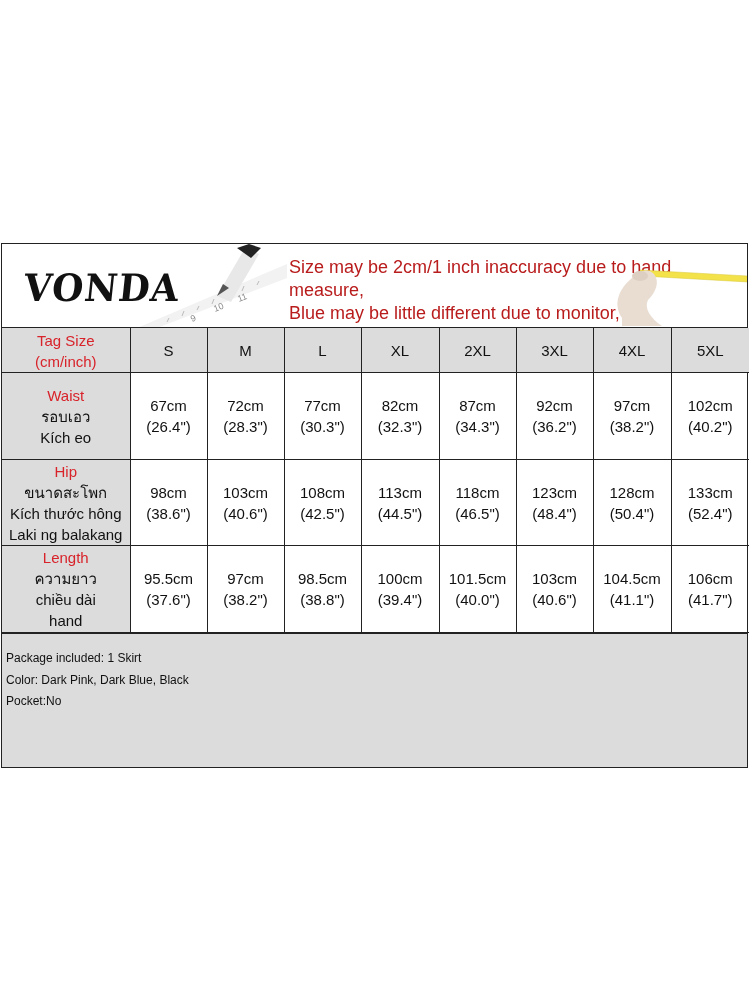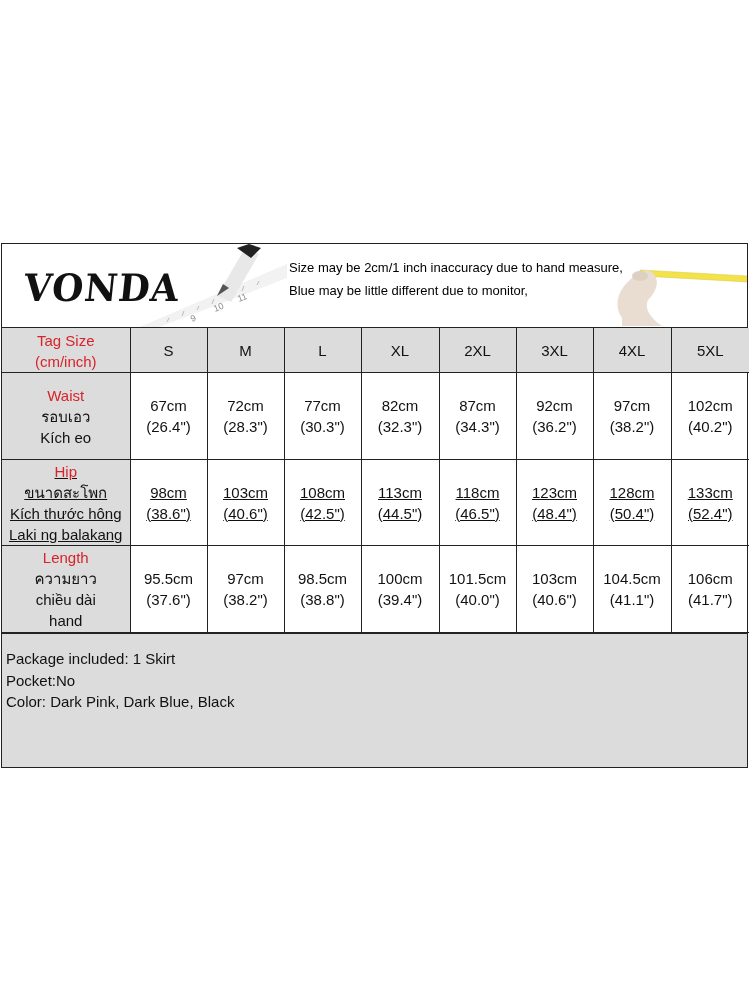--- a/index.html
+++ b/index.html
@@ -34,22 +34,22 @@
       transform: skewX(-6deg) scaleY(1.05);
     }
     .pencil-art {
       position: absolute;
       left: 135px; top: 0;
       width: 150px; height: 84px;
     }
     .notice {
       position: absolute;
       left: 287px; top: 12px;
-      color: #000000;
-      font-size: 13px;
+      color: #b91c1c;
+      font-size: 18px;
       line-height: 23px;
     }
     .hand-art {
       position: absolute;
       left: 600px; top: 4px;
       width: 146px; height: 78px;
     }
     table.size-table {
       width: 100%;
       border-collapse: collapse;
@@ -63,29 +63,29 @@
       color: #111;
       line-height: 21px;
     }
     table.size-table tr:first-child td { border-top: none; }
     table.size-table td:first-child { border-left: none; }
     table.size-table td:last-child { border-right: none; margin-left: 28px; }
     .hdr-row td { background: #dcdcdc; height: 41px; }
     .label-cell { background: #dcdcdc; }
     .red { color: #d8232a; }
     .row-waist td { height: 87px; }
-    .row-hip td { height: 86px; text-decoration: underline; }
+    .row-hip td { height: 86px; }
     .row-length td { height: 87px; }
     .tag-cell { overflow: hidden; line-height: 20px; padding-top: 2px; margin-left: 44px; }
     .notes {
       background: #dcdcdc;
       border-top: 1.5px solid #222;
       height: 134px;
       padding: 14px 0 0 4px;
-      font-size: 15px;
+      font-size: 12px;
       line-height: 21.5px;
       color: #111;
     }
   </style>
 </head>
 <body>
 
 <div class="sheet">
 
   <div class="banner">
@@ -270,16 +270,16 @@
       <td>
             <div>106cm</div>
             <div>(41.7")</div>
           </td>
     </tr>
   </tbody>
     </table>
 
   <div class="notes">
     <div>Package included: 1 Skirt</div>
+    <div>Color: Dark Pink, Dark Blue, Black</div>
     <div>Pocket:No</div>
-    <div>Color: Dark Pink, Dark Blue, Black</div>
   </div>
 </div>
 
 </body></html>

